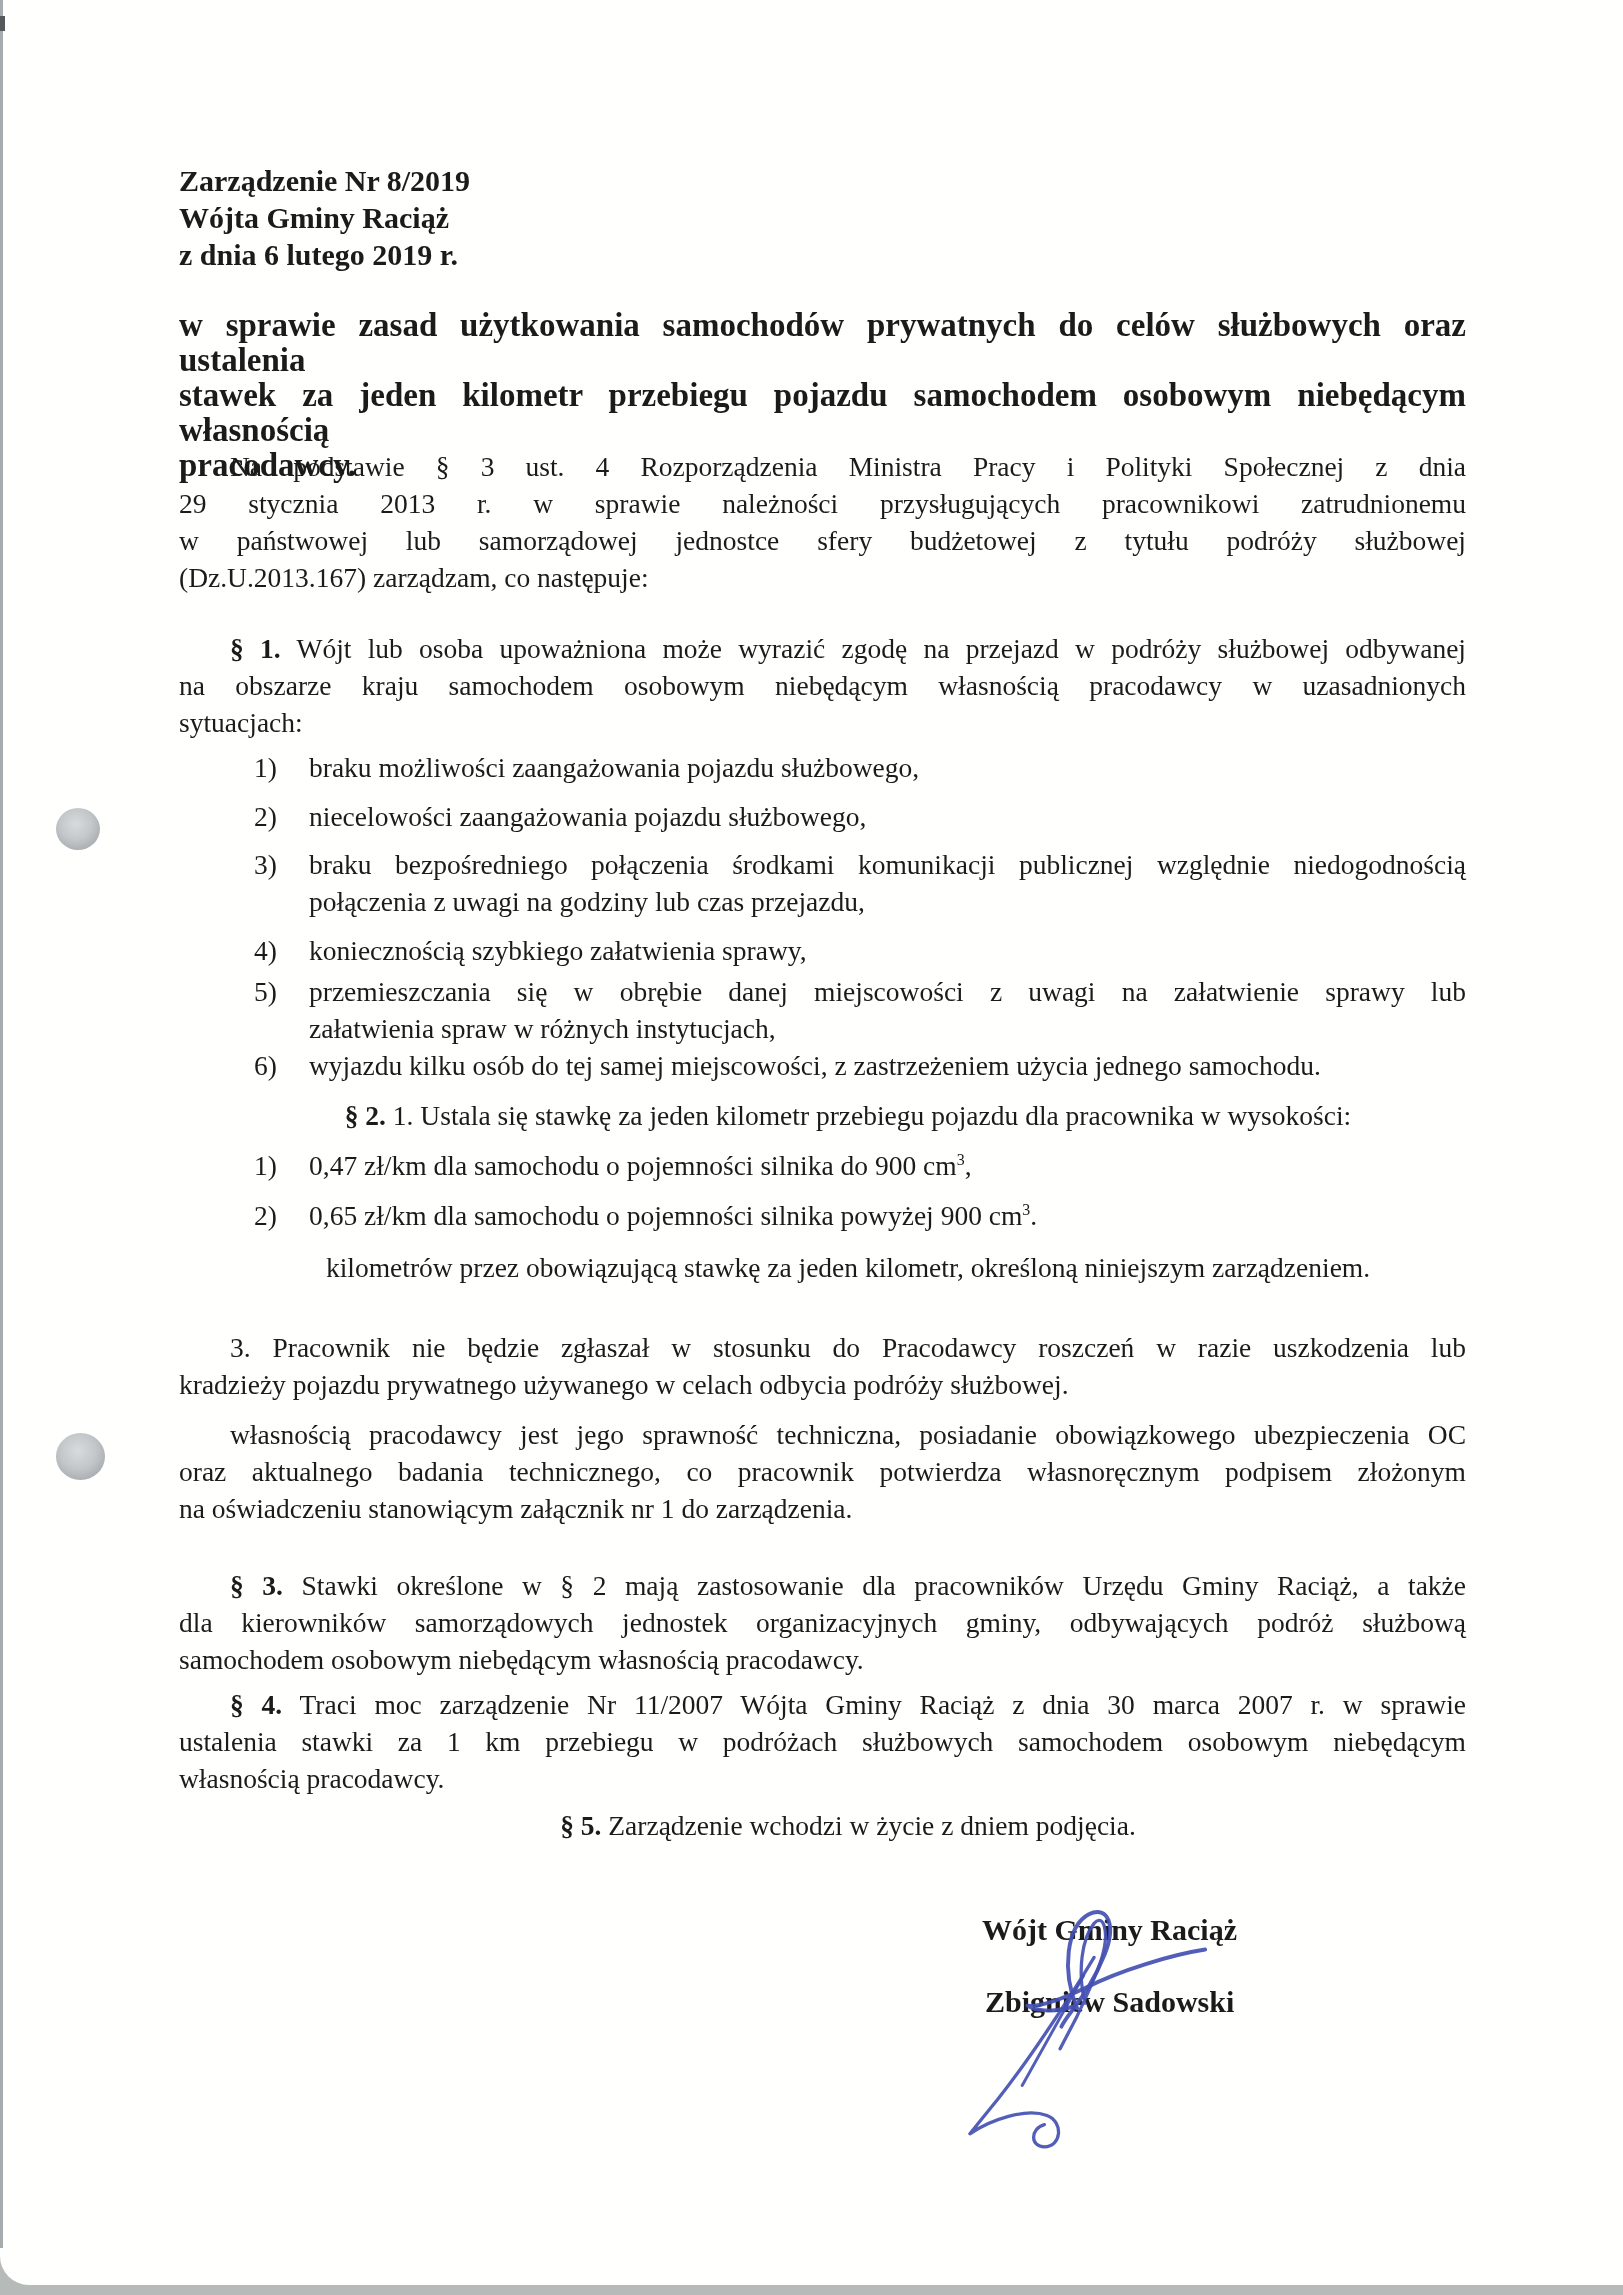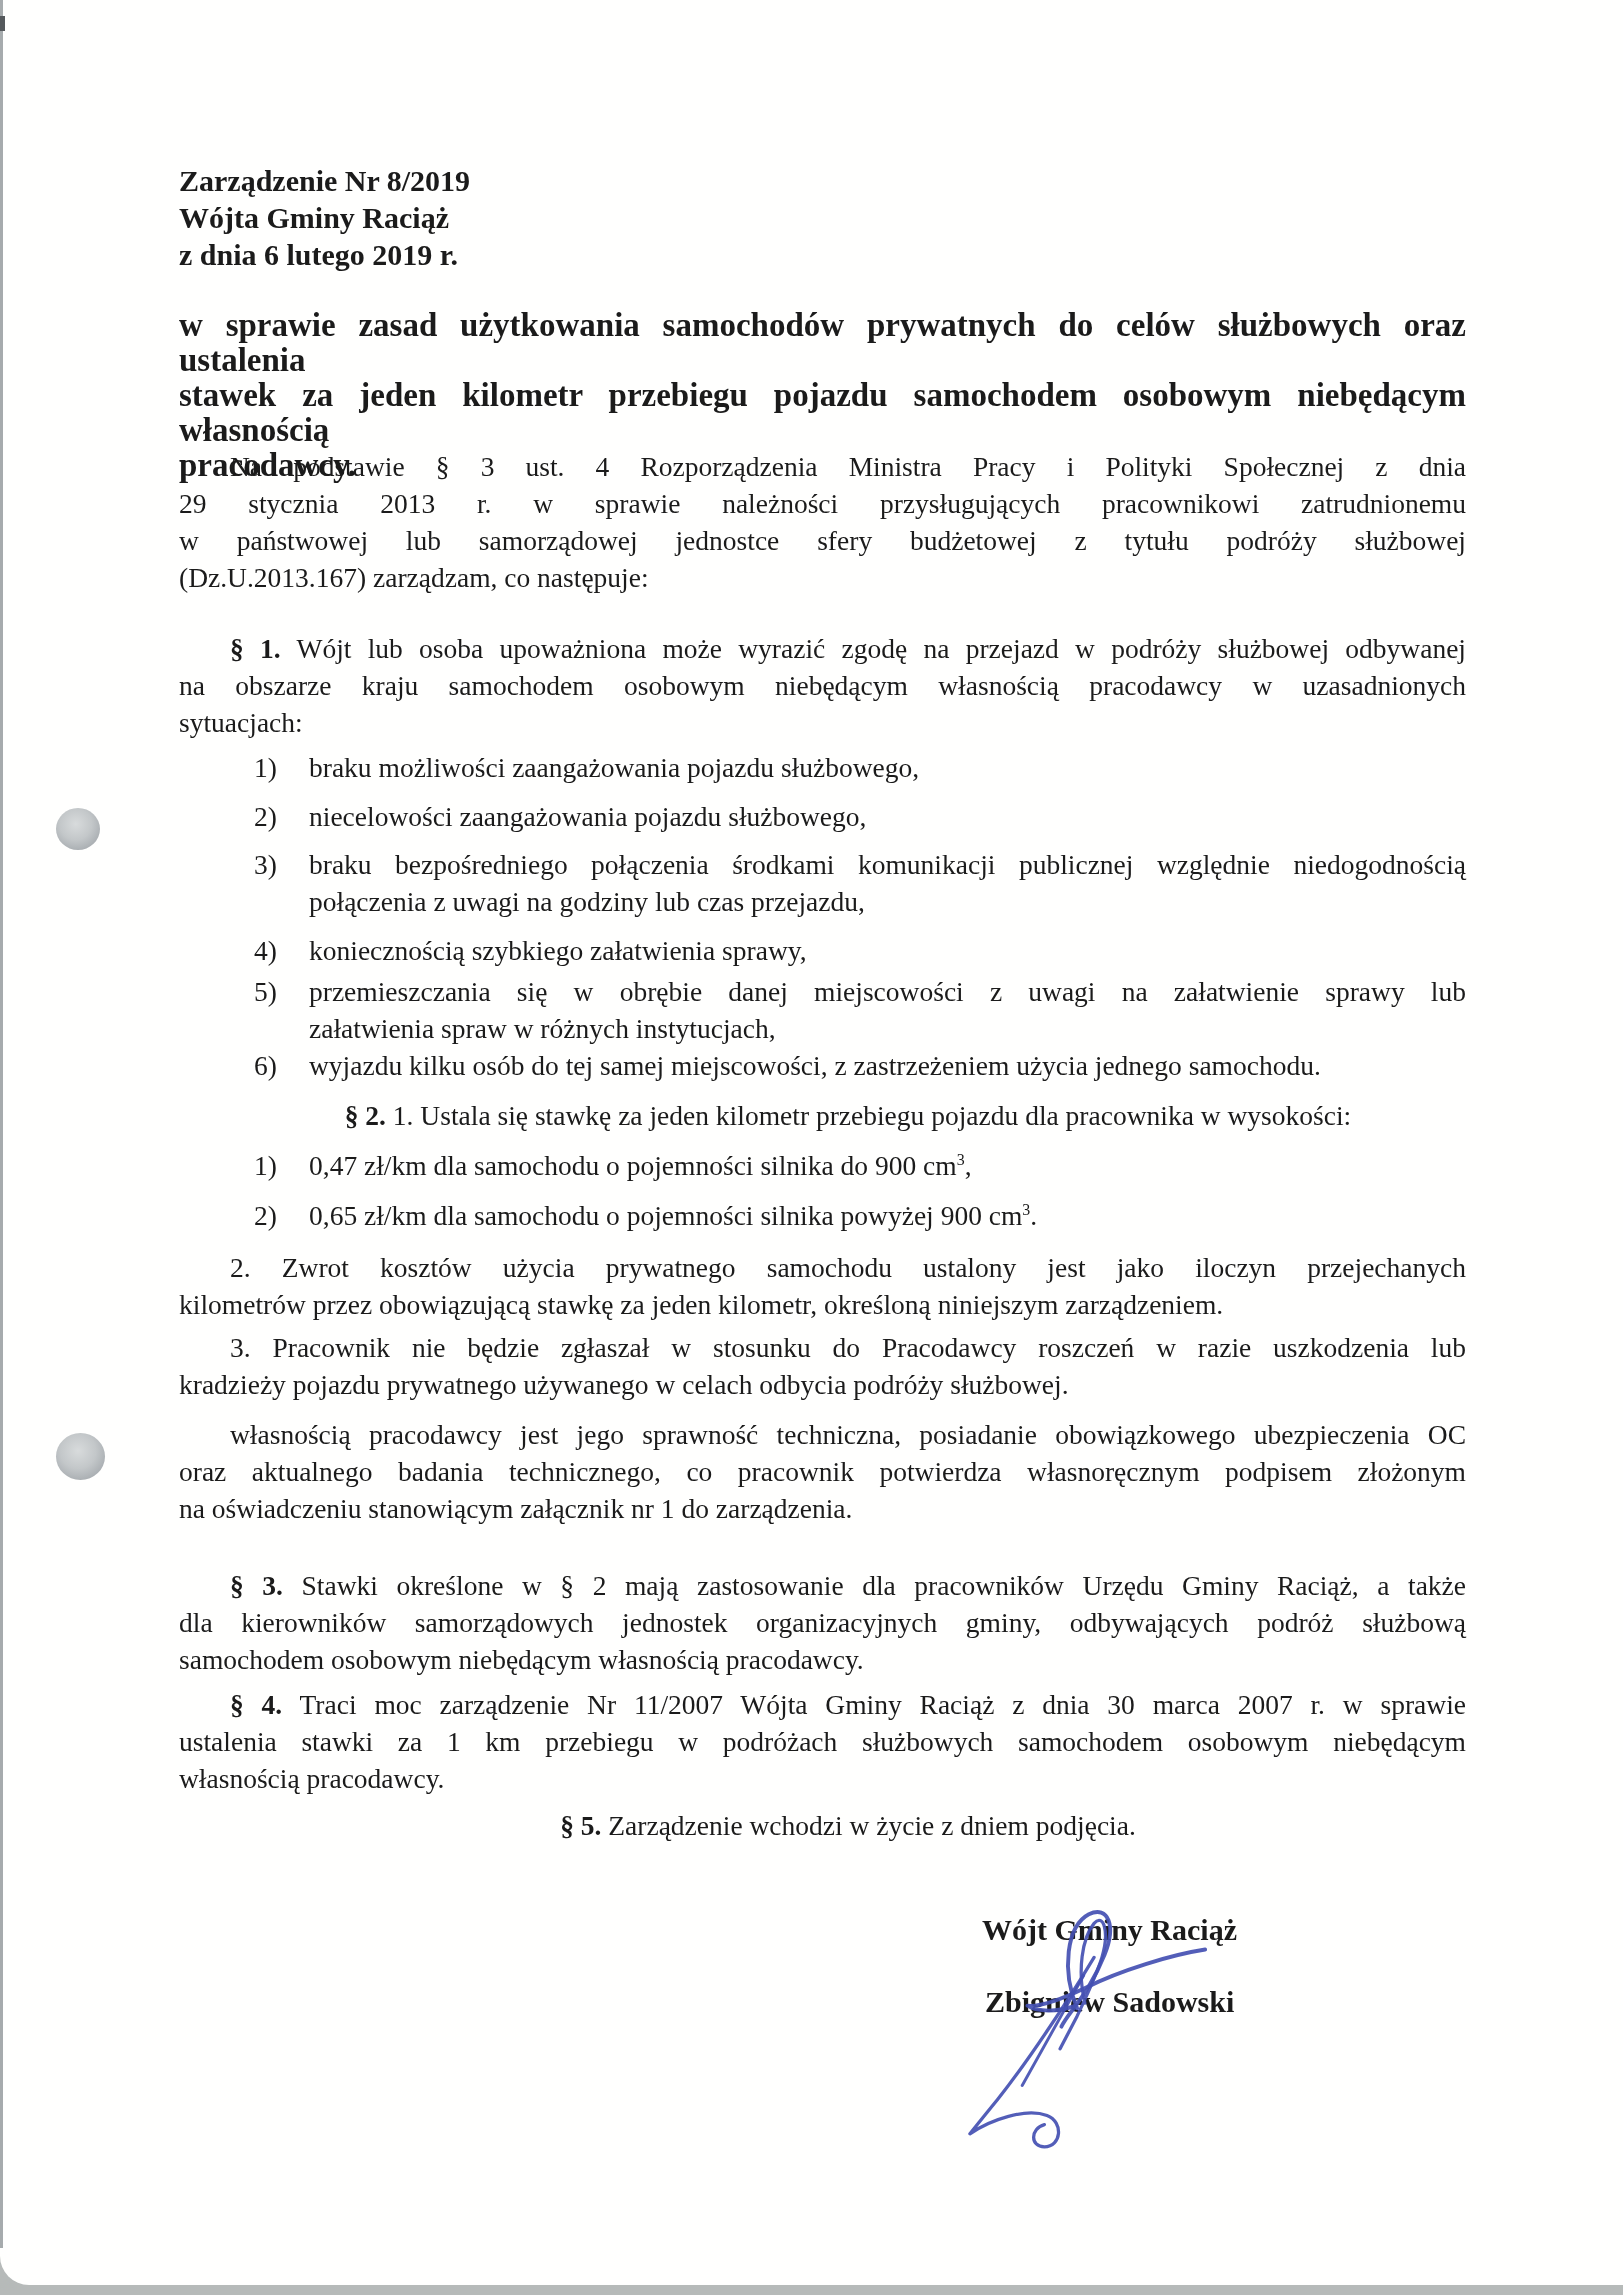--- a/index.html
+++ b/index.html
@@ -118,21 +118,20 @@
       </div>
   </div>
   <div class="block item" style="top:1197px">
     <span class="num">2)</span>
       <div class="lines">
         <div class="line">0,65 zł/km dla samochodu o pojemności silnika powyżej 900 cm<sup>3</sup>.</div>
       </div>
   </div>
 
   <div class="block p indent" style="top:1249px">
-      <div class="line stretch">2. Zwrot kosztów użycia prywatnego samochodu ustalony jest jako iloczyn przejechanych</div>
       <div class="line">kilometrów przez obowiązującą stawkę za jeden kilometr, określoną niniejszym zarządzeniem.</div>
     </div>
   <div class="block p indent" style="top:1329px">
       <div class="line stretch">3. Pracownik nie będzie zgłaszał w stosunku do Pracodawcy roszczeń w razie uszkodzenia lub</div>
       <div class="line">kradzieży pojazdu prywatnego używanego w celach odbycia podróży służbowej.</div>
     </div>
   <div class="block p indent" style="top:1416px">
       <div class="line stretch">własnością pracodawcy jest jego sprawność techniczna, posiadanie obowiązkowego ubezpieczenia OC</div>
       <div class="line stretch">oraz aktualnego badania technicznego, co pracownik potwierdza własnoręcznym podpisem złożonym</div>
       <div class="line">na oświadczeniu stanowiącym załącznik nr 1 do zarządzenia.</div>

